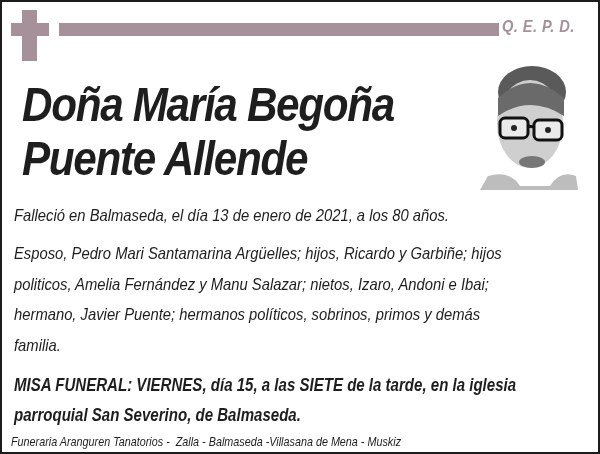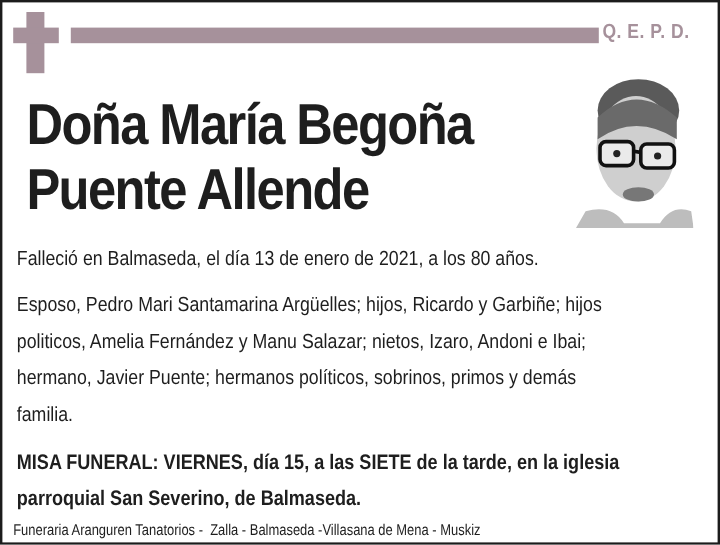--- a/index.html
+++ b/index.html
@@ -1,19 +1,19 @@
 <!DOCTYPE html>
 <html><head>
   <meta charset="utf-8">
   <style>
     html, body { margin: 0; padding: 0; background: #ffffff; }
     body { width: 600px; height: 454px; overflow: hidden; position: relative; }
     .frame {
       position: absolute; left: 0; top: 0; width: 596px; height: 450px;
-      border: 2px solid #1c1c1c; background: #fff;
+      border: 2px solid #1c1c1c; background: #fff; font-style: italic;
     }
     .cross-v { position: absolute; left: 20px; top: 8px; width: 15px; height: 51px; background: #a6919b; }
     .cross-h { position: absolute; left: 9px; top: 21px; width: 38px; height: 13px; background: #a6919b; }
     .bar { position: absolute; left: 57px; top: 21px; width: 440px; height: 13px; background: #a6919b; }
     .qepd {
       position: absolute; left: 500px; top: 15px; font-family: "Liberation Sans", sans-serif;
       font-weight: bold; font-size: 17px; color: #a6919b; letter-spacing: 0.5px; word-spacing: 0px;
       transform: scaleX(0.86); transform-origin: left center;
     }
     .name {

